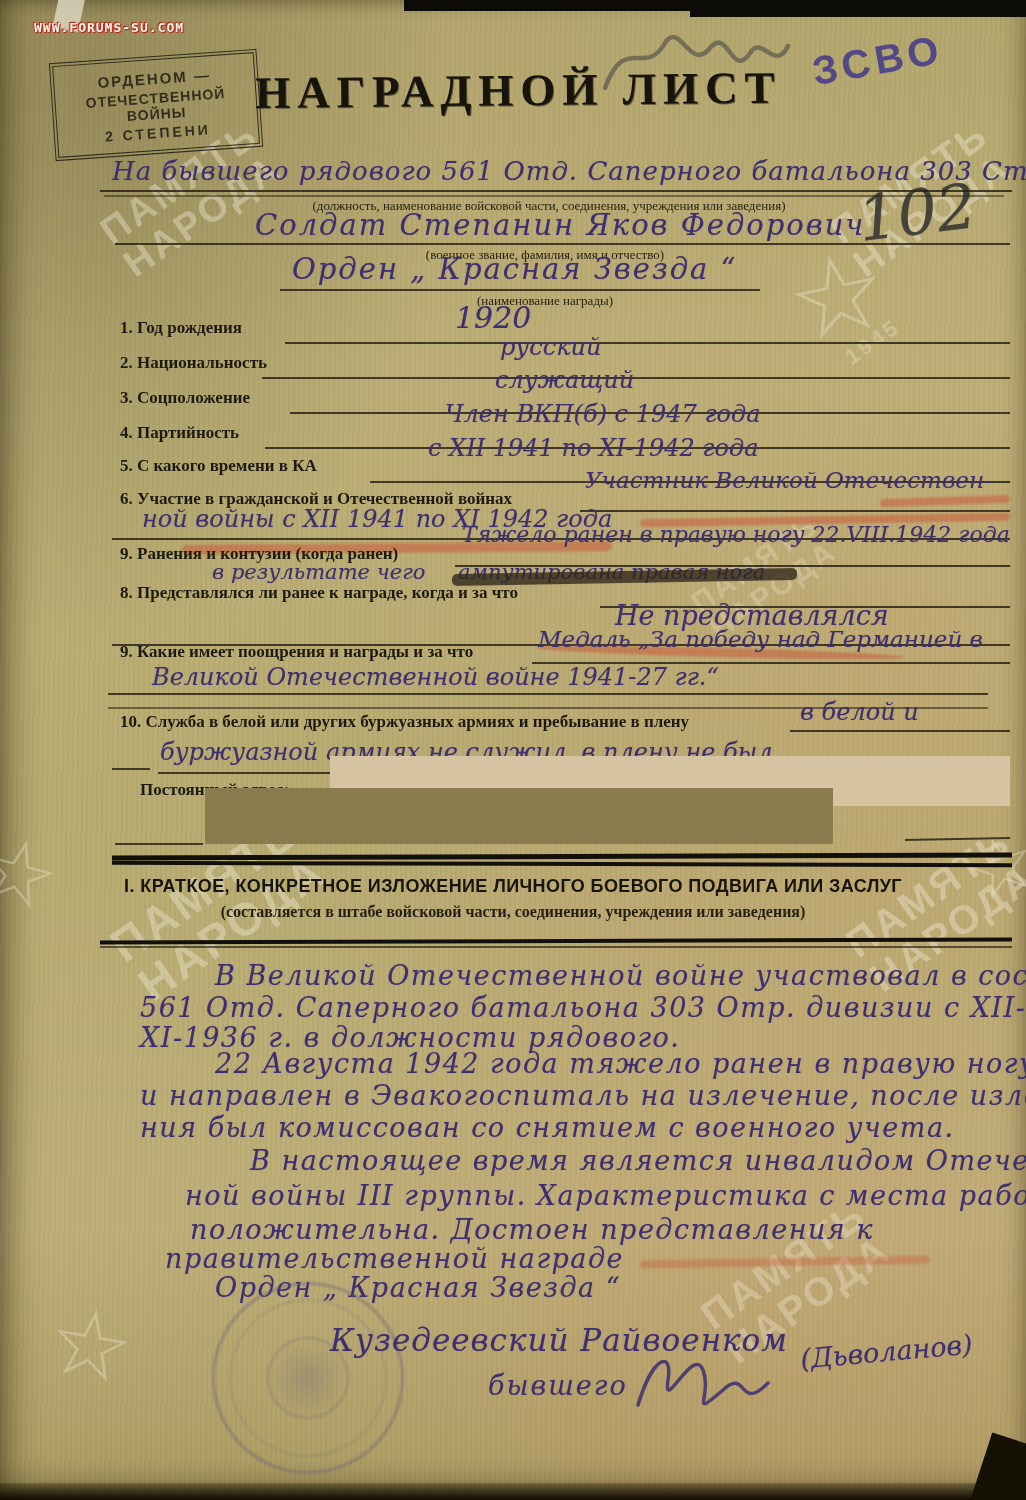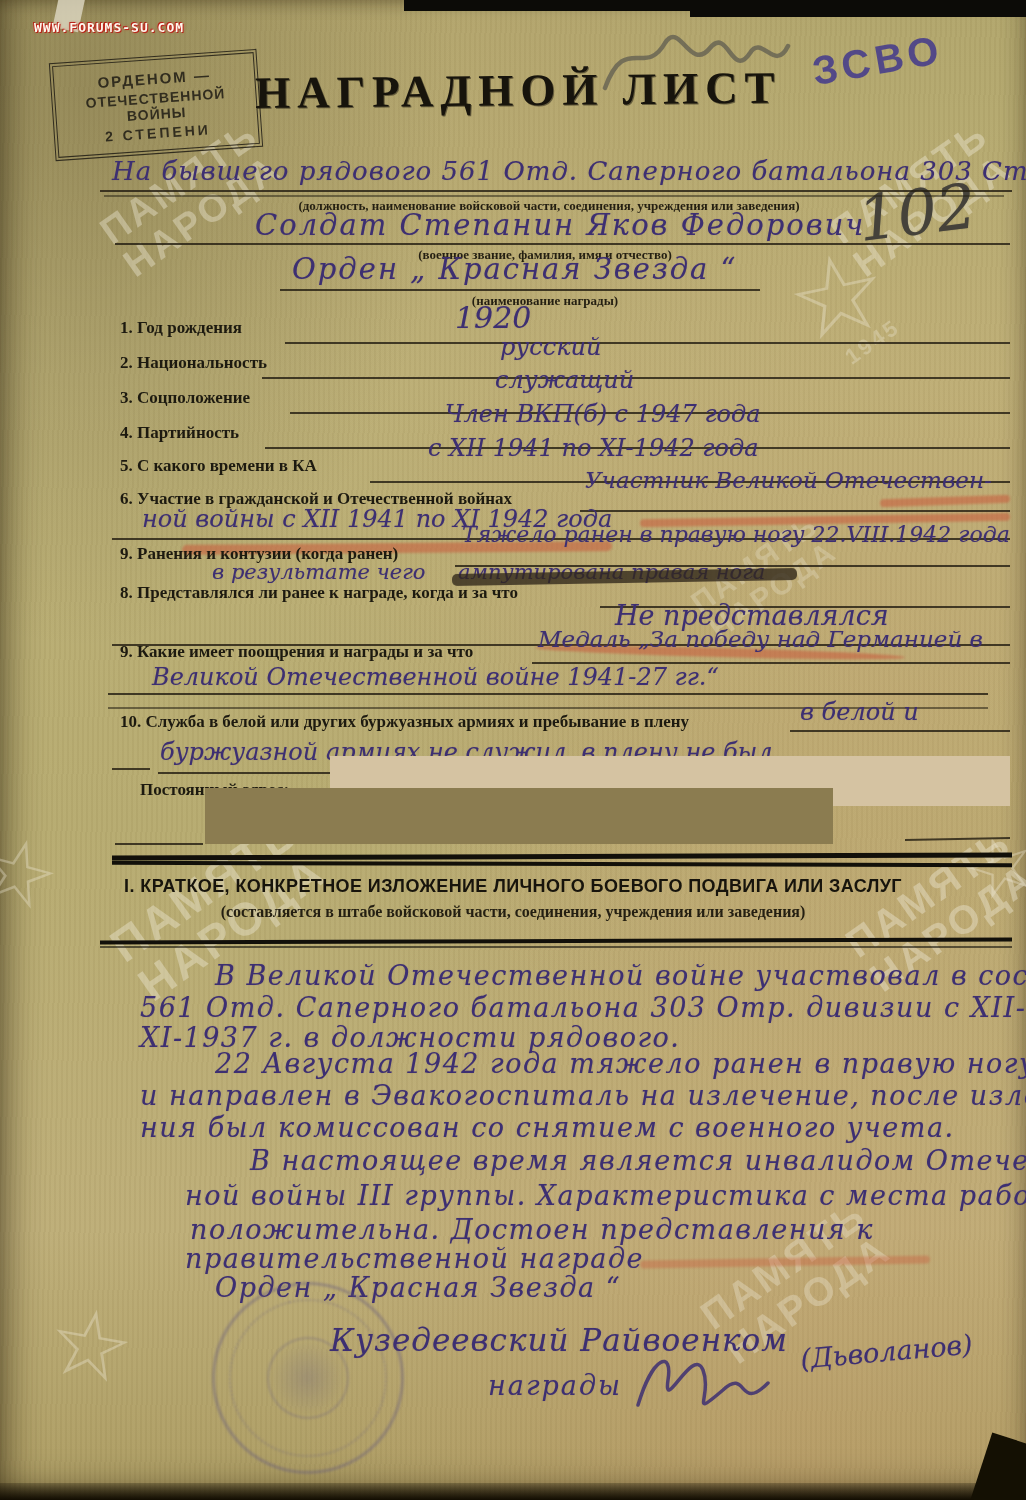--- a/index.html
+++ b/index.html
@@ -19,21 +19,21 @@
     font-family:"Liberation Serif", serif;
   }
   .abs{position:absolute;}
   
   .print{color:#1d1a10;font-weight:bold;}
   .hand{font-family:"DejaVu Serif", serif;font-style:italic;color:#3d2f72;
         text-shadow:0 0 1px rgba(61,47,114,0.35);white-space:nowrap;}
   .pencil{font-family:"DejaVu Serif", serif;font-style:italic;color:#4e4b42;
           text-shadow:0 0 1px rgba(60,58,50,0.5);}
   .rule{background:#241f12;height:2px;opacity:0.82;}
-  .caption{color:#241f12;font-weight:bold;font-size:13px;text-align:center;white-space:nowrap;}
+  .caption{color:#241f12;font-weight:normal;font-size:13px;text-align:center;white-space:nowrap;}
   
   .edge-top1{left:404px;top:0;width:622px;height:11px;background:#0c0b07;}
   .edge-top2{left:690px;top:0;width:336px;height:17px;background:#0c0b07;}
   .edge-bottom{left:0;top:1483px;width:1026px;height:17px;
       background:linear-gradient(180deg,rgba(20,14,3,0.25),#120d02);}
   .edge-br{left:980px;top:1440px;width:60px;height:70px;background:#141003;
       transform:rotate(18deg);}
   .scrap{left:56px;top:-6px;width:26px;height:36px;background:#d9d3bd;opacity:0.85;
       transform:rotate(12deg);}
   
@@ -222,36 +222,36 @@
   <div class="abs divider" style="left:112px;top:854px;width:900px;height:5px;transform:rotate(-0.2deg);"></div>
   <div class="abs divider" style="left:112px;top:862px;width:900px;height:4px;transform:rotate(0.15deg);"></div>
 
   <div class="abs sec-head">I. КРАТКОЕ, КОНКРЕТНОЕ ИЗЛОЖЕНИЕ ЛИЧНОГО БОЕВОГО ПОДВИГА ИЛИ ЗАСЛУГ</div>
   <div class="abs sec-cap">(составляется в штабе войсковой части, соединения, учреждения или заведения)</div>
   <div class="abs divider" style="left:100px;top:939px;width:912px;height:4px;transform:rotate(-0.2deg);"></div>
   <div class="abs divider" style="left:100px;top:946px;width:912px;height:2px;opacity:0.6;"></div>
 
   <div class="abs hand bodyline" style="left:215px;top:960px;">В Великой Отечественной войне участвовал в составе</div>
   <div class="abs hand bodyline" style="left:140px;top:992px;">561 Отд. Саперного батальона 303 Отр. дивизии с XII-1941 по</div>
-  <div class="abs hand bodyline" style="left:140px;top:1022px;">XI-1937 г.  в должности рядового.</div>
+  <div class="abs hand bodyline" style="left:140px;top:1022px;">XI-1936 г.  в должности рядового.</div>
   <div class="abs hand bodyline" style="left:215px;top:1048px;">22 Августа 1942 года тяжело ранен в правую ногу</div>
   <div class="abs hand bodyline" style="left:140px;top:1080px;">и направлен в Эвакогоспиталь на излечение, после излече-</div>
   <div class="abs hand bodyline" style="left:140px;top:1112px;">ния был комиссован со снятием с военного учета.</div>
   <div class="abs hand bodyline" style="left:250px;top:1145px;">В настоящее время является инвалидом Отечествен-</div>
   <div class="abs hand bodyline" style="left:185px;top:1180px;">ной войны III группы.  Характеристика с места работы</div>
   <div class="abs hand bodyline" style="left:190px;top:1214px;">положительна.  Достоен представления к</div>
-  <div class="abs hand bodyline" style="left:165px;top:1243px;margin-left:20px;">правительственной награде</div>
+  <div class="abs hand bodyline" style="left:165px;top:1243px;">правительственной награде</div>
   <div class="abs hand bodyline" style="left:215px;top:1272px;">Орден „ Красная  Звезда “</div>
   <div class="red" style="left:640px;top:1258px;width:290px;height:8px;opacity:0.7;transform:rotate(-1deg);"></div>
 
   <div class="abs rstamp">
     <div class="ring"></div>
     <div class="core"></div>
   </div>
 
   <div class="abs hand sig1">Кузедеевский Райвоенком</div>
-  <div class="abs hand sigrank">награды</div>
+  <div class="abs hand sigrank">бывшего</div>
   <svg class="abs" style="left:618px;top:1335px;" width="160" height="90">
     <path d="M20,70 C35,20 55,15 50,45 C45,80 75,10 85,35 C95,60 70,85 105,55 C130,32 120,78 150,48" stroke="rgba(61,47,114,0.85)" stroke-width="3.5" fill="none" stroke-linecap="round"></path>
   </svg>
   <div class="abs hand signame">(Дьволанов)</div>
 
 </div>
 
 </body></html>

